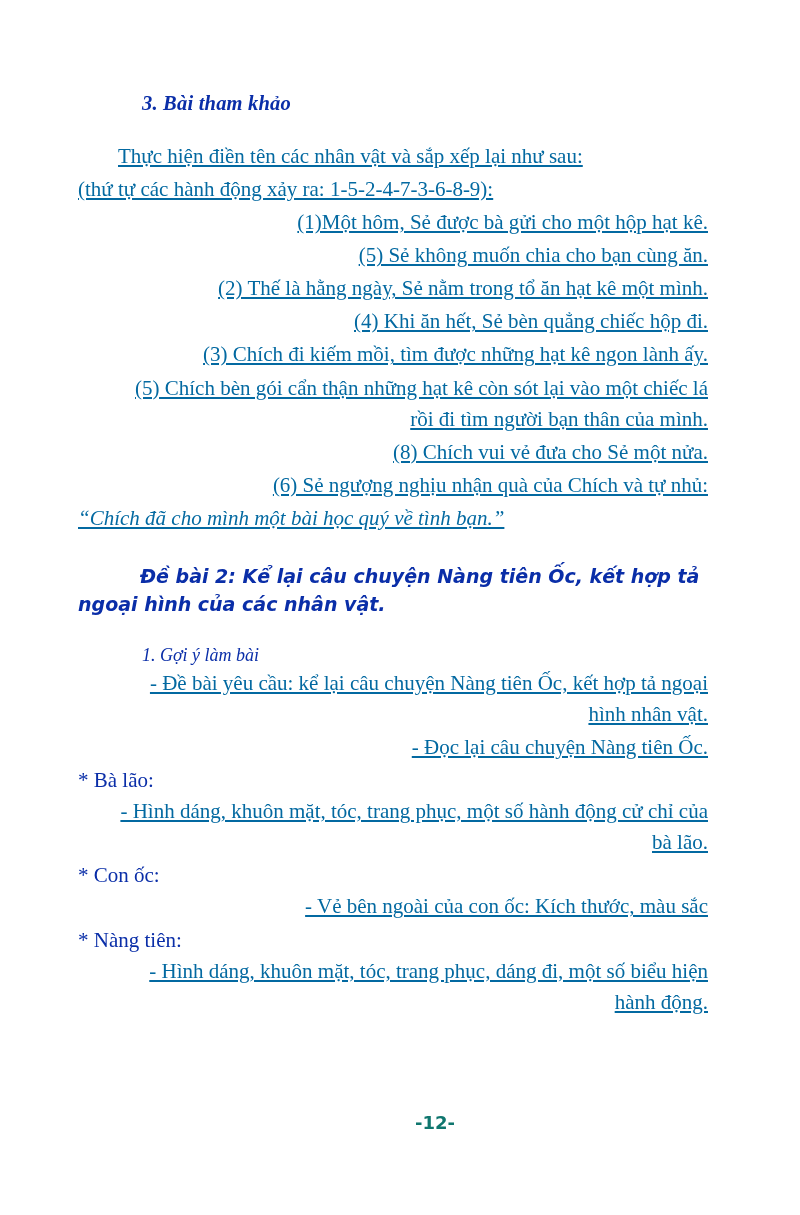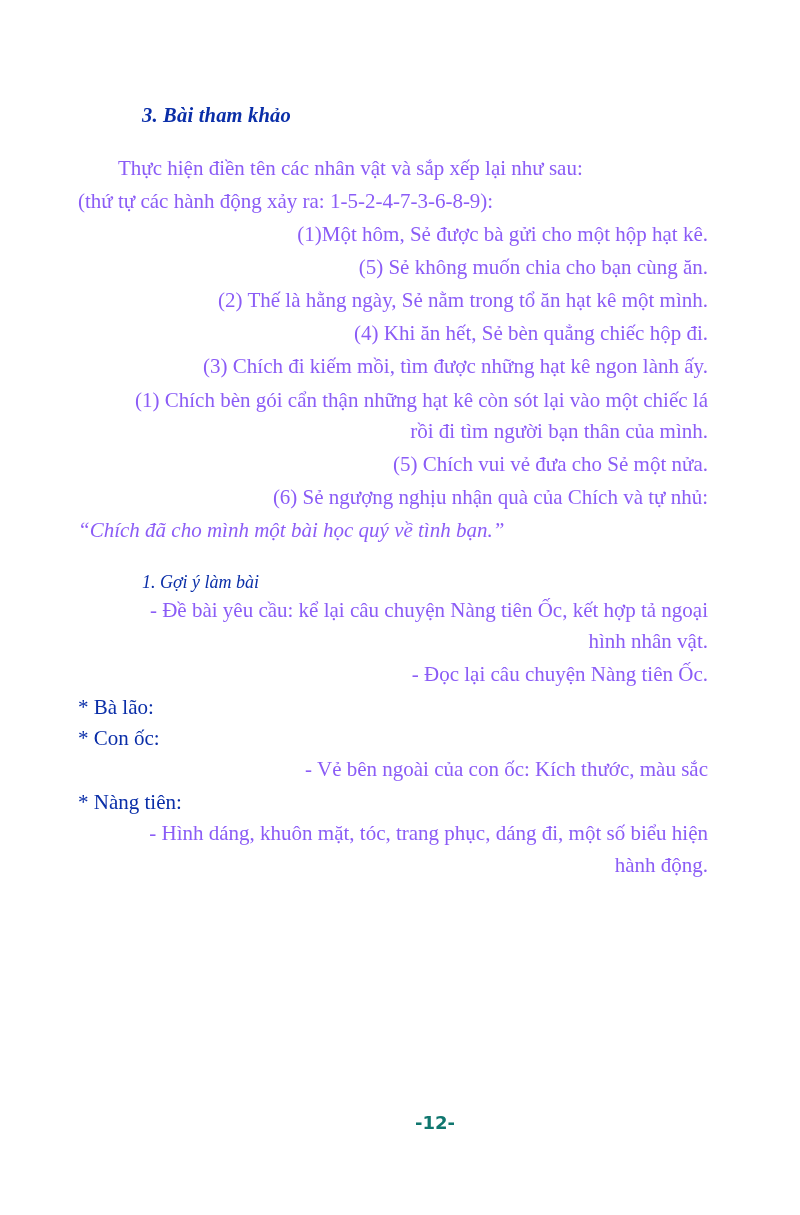--- a/index.html
+++ b/index.html
@@ -27,29 +27,30 @@
     position: absolute;
     left: 78px;
     top: 92px;
     width: 630px;
   }
   .section-head {
     font-style: italic;
     font-weight: bold;
     font-size: 20.5px;
     color: #0a2ea8;
-    margin: 12px 0 26px 64px;
+    margin: 0 0 26px 64px;
     letter-spacing: 0.2px;
   }
   p.body {
     font-size: 21px;
     line-height: 1.48;
     margin: 0 0 2px 0;
     text-align: left;
-    color: #8b5cf6;
+    color: #0369a1;
+    text-decoration: underline;
   }
   p.indent {
     text-indent: 40px;
   }
   p.indent-sm {
     text-indent: 36px;
     text-align: right;
   }
   .italic {
     font-style: italic;
@@ -100,32 +101,37 @@
 
     <div class="section-head">3. Bài tham khảo</div>
 
     <p class="body indent">Thực hiện điền tên các nhân vật và sắp xếp lại như sau:</p>
     <p class="body">(thứ tự các hành động xảy ra: 1-5-2-4-7-3-6-8-9):</p>
     <p class="body indent-sm">(1)Một hôm, Sẻ được bà gửi cho một hộp hạt kê.</p>
     <p class="body indent-sm">(5) Sẻ không muốn chia cho bạn cùng ăn.</p>
     <p class="body indent-sm">(2) Thế là hằng ngày, Sẻ nằm trong tổ ăn hạt kê một mình.</p>
     <p class="body indent-sm">(4) Khi ăn hết, Sẻ bèn quẳng chiếc hộp đi.</p>
     <p class="body indent-sm">(3) Chích đi kiếm mồi, tìm được những hạt kê ngon lành ấy.</p>
-    <p class="body indent-sm">(1) Chích bèn gói cẩn thận những hạt kê còn sót lại vào một chiếc lá rồi đi tìm người bạn thân của mình.</p>
-    <p class="body indent-sm">(5) Chích vui vẻ đưa cho Sẻ một nửa.</p>
+    <p class="body indent-sm">(5) Chích bèn gói cẩn thận những hạt kê còn sót lại vào một chiếc lá rồi đi tìm người bạn thân của mình.</p>
+    <p class="body indent-sm">(8) Chích vui vẻ đưa cho Sẻ một nửa.</p>
     <p class="body indent-sm">(6) Sẻ ngượng nghịu nhận quà của Chích và tự nhủ:</p>
     <p class="body italic">“Chích đã cho mình một bài học quý về tình bạn.”</p>
 
+    <div class="title-de-bai">
+      <span class="first-line">Đề bài 2: Kể lại câu chuyện Nàng tiên Ốc, kết hợp tả</span>
+      <span>ngoại hình của các nhân vật.</span>
+    </div>
 
     <div class="subhead">1. Gợi ý làm bài</div>
 
     <p class="body indent-sm">- Đề bài yêu cầu: kể lại câu chuyện Nàng tiên Ốc, kết hợp tả ngoại hình nhân vật.</p>
     <p class="body indent-sm">- Đọc lại câu chuyện Nàng tiên Ốc.</p>
 
     <p class="list-star">* Bà lão:</p>
+    <p class="body indent-sm">- Hình dáng, khuôn mặt, tóc, trang phục, một số hành động cử chỉ của bà lão.</p>
 
     <p class="list-star">* Con ốc:</p>
     <p class="body indent-sm">- Vẻ bên ngoài của con ốc: Kích thước, màu sắc</p>
 
     <p class="list-star">* Nàng tiên:</p>
     <p class="body indent-sm">- Hình dáng, khuôn mặt, tóc, trang phục, dáng đi, một số biểu hiện hành động.</p>
 
   </div>
 
   <div class="page-number">-12-</div>

